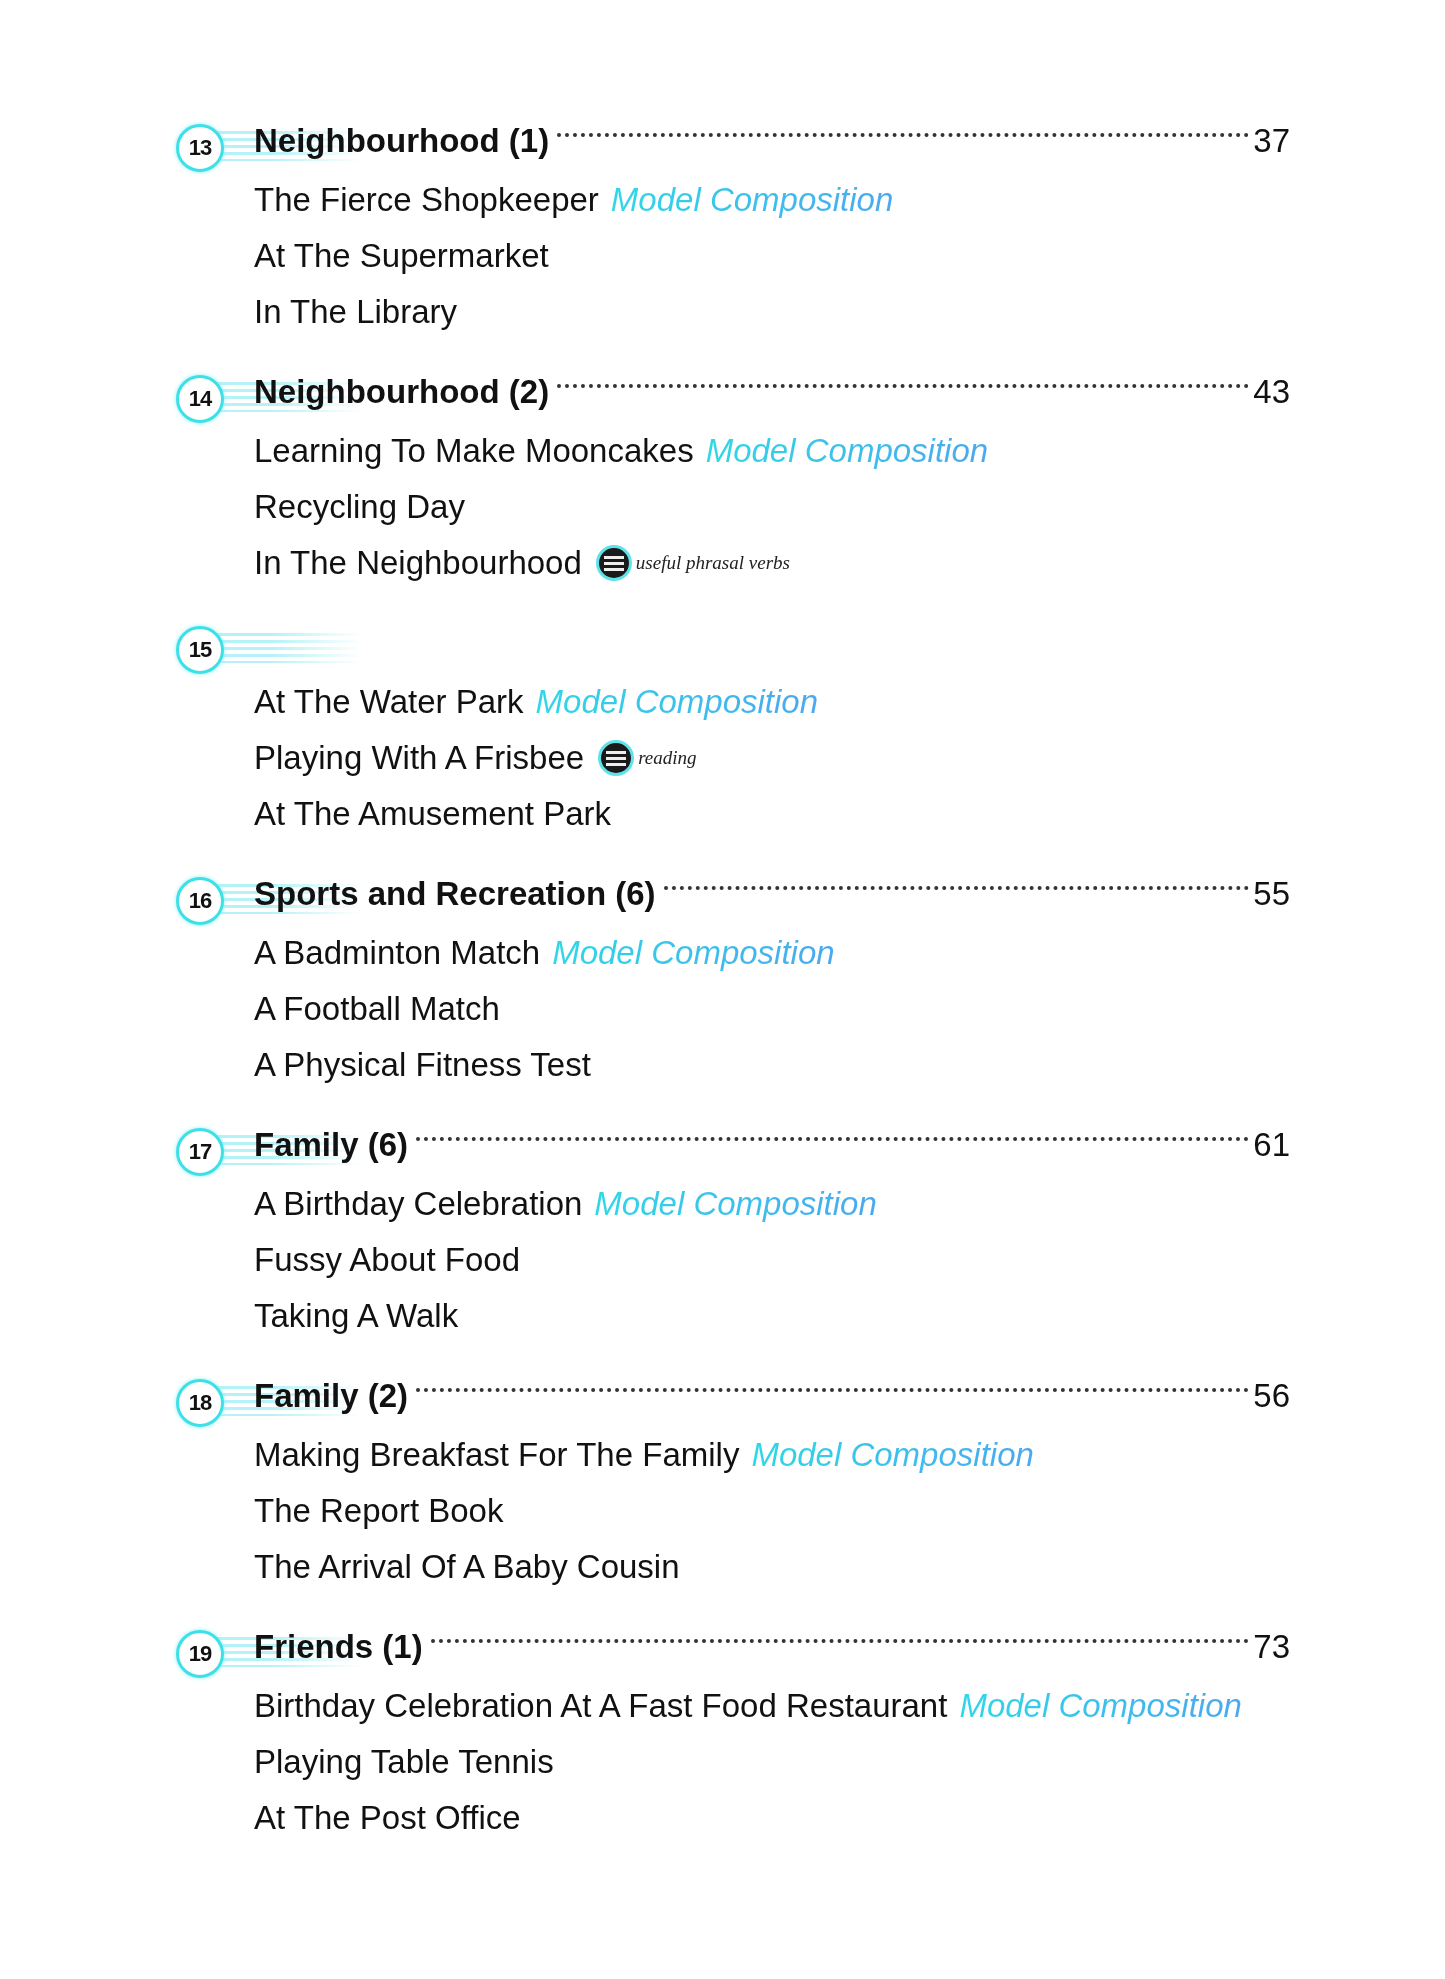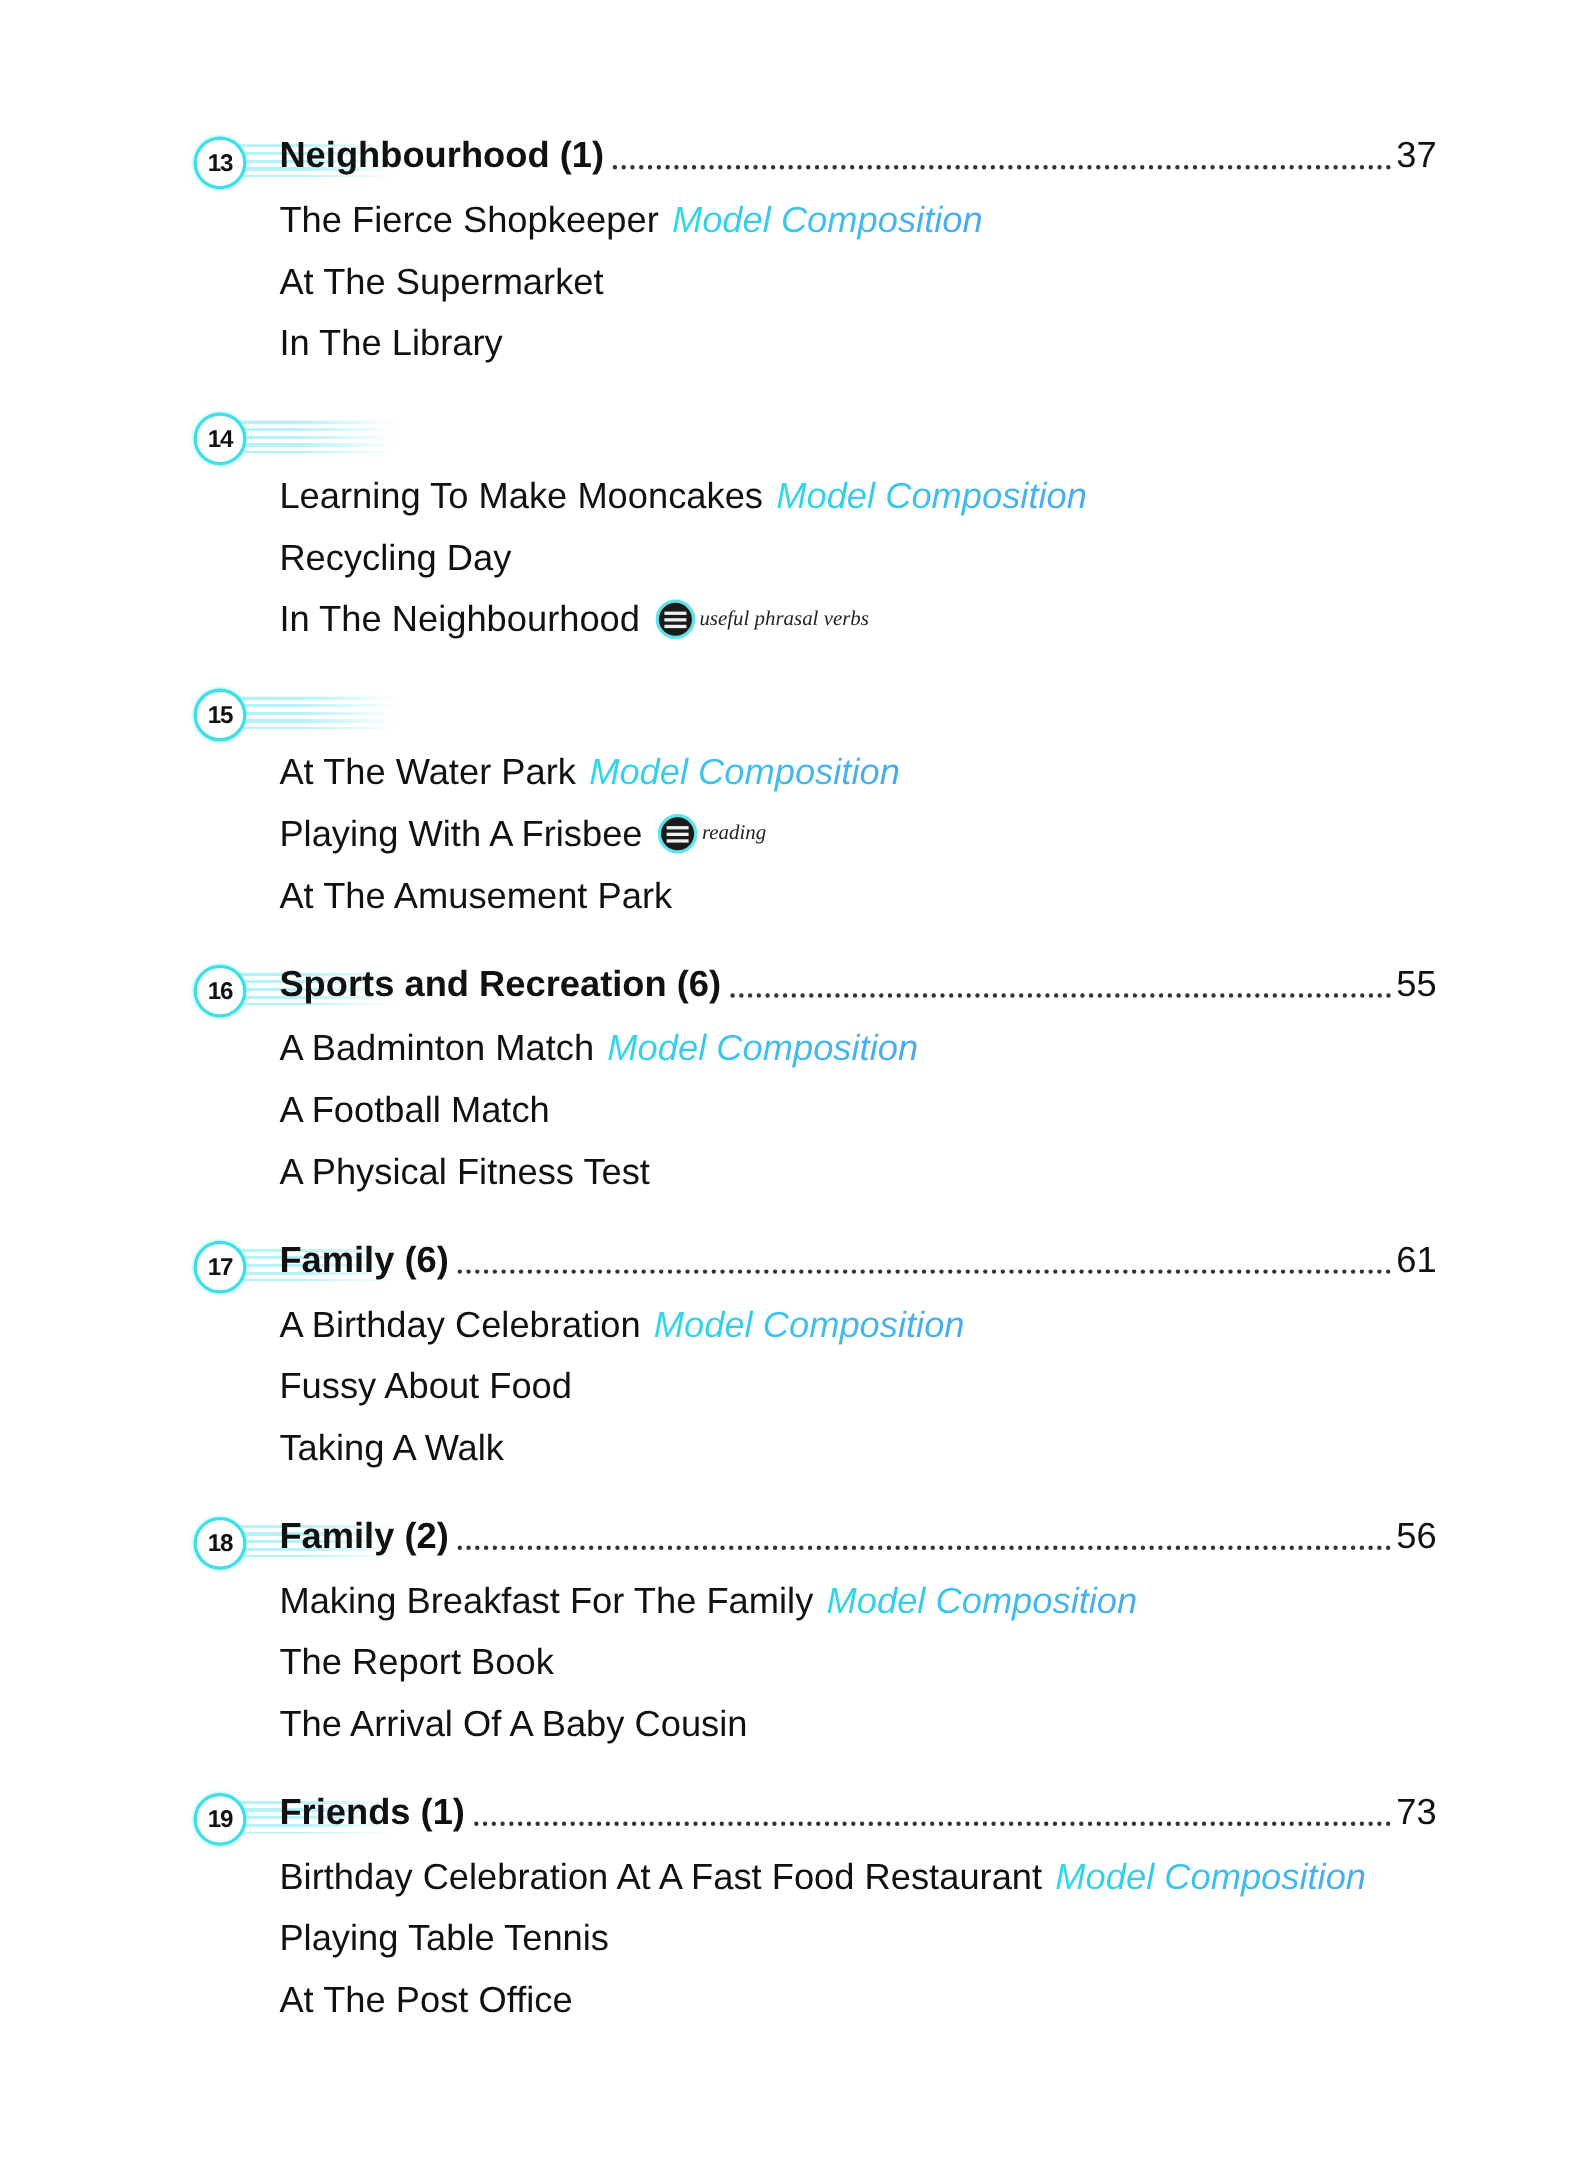--- a/index.html
+++ b/index.html
@@ -9,21 +9,21 @@
   .chapter { position: relative; margin-bottom: 27px; }
   .head { position: relative; height: 56px; display: flex; align-items: center; }
   .badge { position: absolute; left: 0; top: 8px; width: 42px; height: 42px; border-radius: 50%;
            border: 3px solid #3ee0e8; box-shadow: 0 0 4px #8ef0f4; background: #fff; z-index: 2;
            display: flex; align-items: center; justify-content: center;
            font-weight: bold; font-size: 22px; letter-spacing: -1px; color: #111; }
   .streak { position: absolute; left: 36px; top: 15px; width: 150px; height: 30px; z-index: 1;
             background: repeating-linear-gradient(180deg, rgba(120,232,240,0.55) 0 3px, rgba(255,255,255,0) 3px 7px);
             -webkit-mask-image: linear-gradient(90deg, #000 40%, transparent);
             mask-image: linear-gradient(90deg, #000 40%, transparent); }
-  .title-line { position: absolute; left: 78px; right: 0; top: 6px; display: flex; align-items: flex-end; z-index: 3; }
+  .title-line { position: absolute; left: 78px; right: 16px; top: 6px; display: flex; align-items: center; z-index: 3; }
   .title { font-weight: bold; font-size: 33px; white-space: nowrap; }
   .leader { flex: 1; margin: 0 4px 0 8px; border-bottom: 4px dotted #333; transform: translateY(-6px); height: 0; }
   .page { font-size: 33px; white-space: nowrap; }
   .items { margin-left: 78px; }
   .item { height: 56px; display: flex; align-items: center; font-size: 33px; white-space: nowrap; }
   .model { margin-left: 12px; font-style: italic; color: #38c8ee;
            background: linear-gradient(90deg, #2fd8e6, #4aa8f0);
            -webkit-background-clip: text; background-clip: text; -webkit-text-fill-color: transparent; }
   .tag { display: inline-flex; align-items: center; margin-left: 14px; }
   .tag-icon { width: 36px; height: 36px; border-radius: 50%; background: #1a1a1a;
@@ -59,20 +59,25 @@
       <div class="item">
         <span>In The Library</span>
       </div>
     </div>
   </div>
 
   <div class="chapter">
     <div class="head">
       <span class="streak"></span>
       <span class="badge">14</span>
+      <div class="title-line">
+        <span class="title">Neighbourhood (2)</span>
+        <span class="leader"></span>
+        <span class="page">43</span>
+      </div>
     </div>
     <div class="items">
       <div class="item">
         <span>Learning To Make Mooncakes</span>
         <span class="model">Model Composition</span>
       </div>
       <div class="item">
         <span>Recycling Day</span>
       </div>
       <div class="item">

